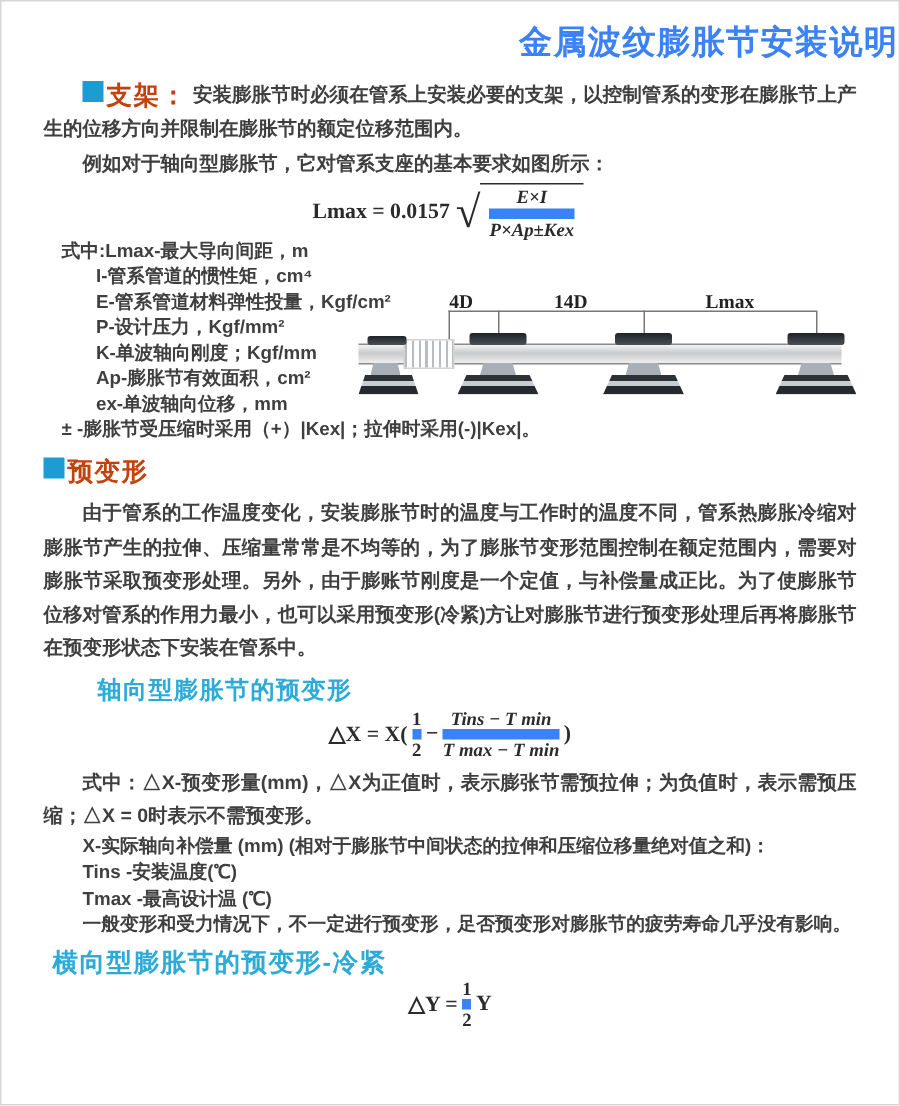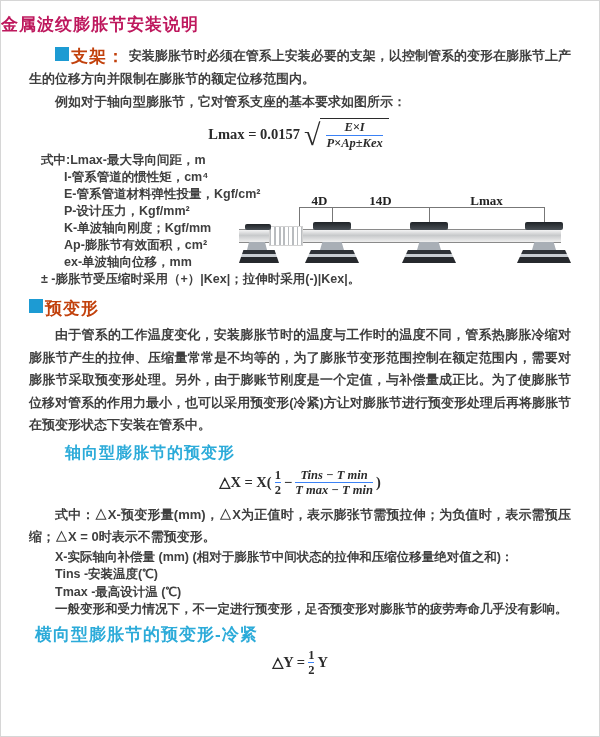--- a/index.html
+++ b/index.html
@@ -2,21 +2,21 @@
 <html><head>
 <meta charset="utf-8">
 <style>
   html,body{margin:0;padding:0;background:#eee;}
   .page{
     position:relative;width:598px;height:735px;margin:0 auto;
     background:#fff;border:1px solid #d6d6d6;overflow:hidden;
     font-family:"Liberation Sans",sans-serif;color:#3f3f3f;
   }
   
-  .doc-title{margin:12px 0 0;text-align:left;font-size:17px;font-weight:bold;color:#be185d;letter-spacing:1px;}
+  .doc-title{margin:12px 0 0;text-align:right;font-size:22px;font-weight:bold;color:#3b82f6;letter-spacing:1px;}
   .para{margin:0 28px;font-size:13px;font-weight:bold;line-height:23px;text-align:justify;}
   .lead{margin-top:8px;text-indent:26px;}
   .indent{text-indent:26px;}
   .sec-square{display:inline-block;width:14px;height:14px;background:#1d9bd3;vertical-align:-1px;margin-right:2px;}
   .sec-head{font-size:17px;font-weight:bold;color:#c2410c;line-height:1;vertical-align:-2px;letter-spacing:1px;}
   .sec-row{margin:10px 28px 0;height:22px;}
   .body-para{margin:4px 28px 0;font-size:13px;font-weight:bold;line-height:22.5px;text-align:justify;text-indent:26px;}
   .cyan-head{margin:6px 0 0 64px;font-size:16px;font-weight:bold;color:#2cabd9;letter-spacing:1px;}
   .cyan-head.big{margin:4px 0 0 34px;font-size:17px;}
   
@@ -27,21 +27,21 @@
   .consult-line{margin:0 28px;font-size:12.5px;font-weight:bold;line-height:17px;text-indent:26px;}
   .axial-lines{margin:0 28px;font-size:12.5px;font-weight:bold;line-height:17.5px;}
   .axial-lines div{margin-left:26px;}
   
   .formula{display:flex;justify-content:center;align-items:center;
     font-family:"Liberation Serif",serif;font-weight:bold;color:#2b2b2b;font-size:14.5px;}
   .f1{margin:6px 0 0;height:30px;}
   .f2{margin:2px 0 0;height:34px;}
   .f3{margin:2px 0 0;height:30px;}
   .frac{display:inline-flex;flex-direction:column;text-align:center;line-height:1.15;font-size:12.5px;margin:0 3px;}
-  .frac .den{border-top:1px solid #3b82f6;}
+  .frac .den{border-top:7px solid #3b82f6;}
   .it{font-style:italic;}
   .sqrt-glyph{font-size:30px;font-weight:400;line-height:26px;margin:0 -3px 0 4px;transform:translateY(1px);}
   .radical{border-top:1.5px solid #2b2b2b;padding:1px 6px 0;}
   
   .diagram{position:absolute;left:238px;top:192px;width:340px;height:100px;}
   .dimlabel{position:absolute;top:0;font-family:"Liberation Serif",serif;font-weight:bold;font-size:13px;color:#222;text-align:center;}
   .dimline{position:absolute;top:14px;height:1px;background:#777;}
   .tick{position:absolute;top:14px;width:1px;height:19px;background:#777;}
   .pipe{position:absolute;left:0;top:36px;width:322px;height:12px;
     background:linear-gradient(180deg,#f4f4f4 0%,#c7c9cb 45%,#efefef 100%);
@@ -83,21 +83,21 @@
     <div class="di">I-管系管道的惯性矩，cm⁴</div>
     <div class="di">E-管系管道材料弹性投量，Kgf/cm²</div>
     <div class="di">P-设计压力，Kgf/mm²</div>
     <div class="di">K-单波轴向刚度；Kgf/mm</div>
     <div class="di">Ap-膨胀节有效面积，cm²</div>
     <div class="di">ex-单波轴向位移，mm</div>
   </div>
   <div class="pm-line">± -膨胀节受压缩时采用（+）|Kex|；拉伸时采用(-)|Kex|。</div>
 
   <div class="diagram">
-    <span class="dimlabel" style="left:64px;width:33px;">4D</span>
+    <span class="dimlabel" style="left:52px;width:33px;">4D</span>
     <span class="dimlabel" style="left:93px;width:97px;">14D</span>
     <span class="dimlabel" style="left:190px;width:115px;">Lmax</span>
     <div class="dimline" style="left:60px;width:245px;"></div>
     <div class="tick" style="left:60px;"></div>
     <div class="tick" style="left:93px;"></div>
     <div class="tick" style="left:190px;"></div>
     <div class="tick" style="left:305px;"></div>
 
     <div class="pipe"></div>
     <div class="bellows"></div>

